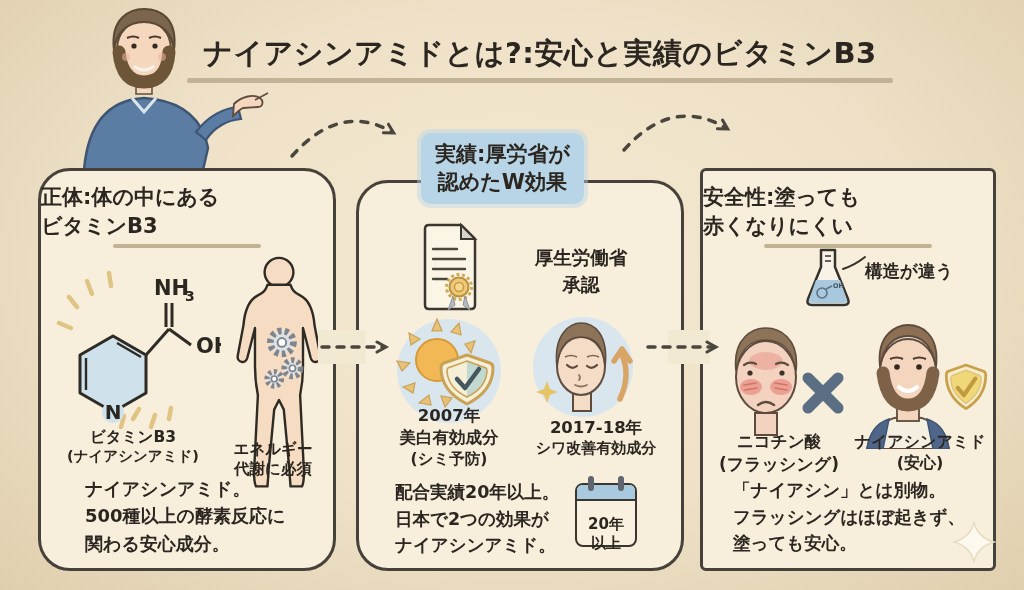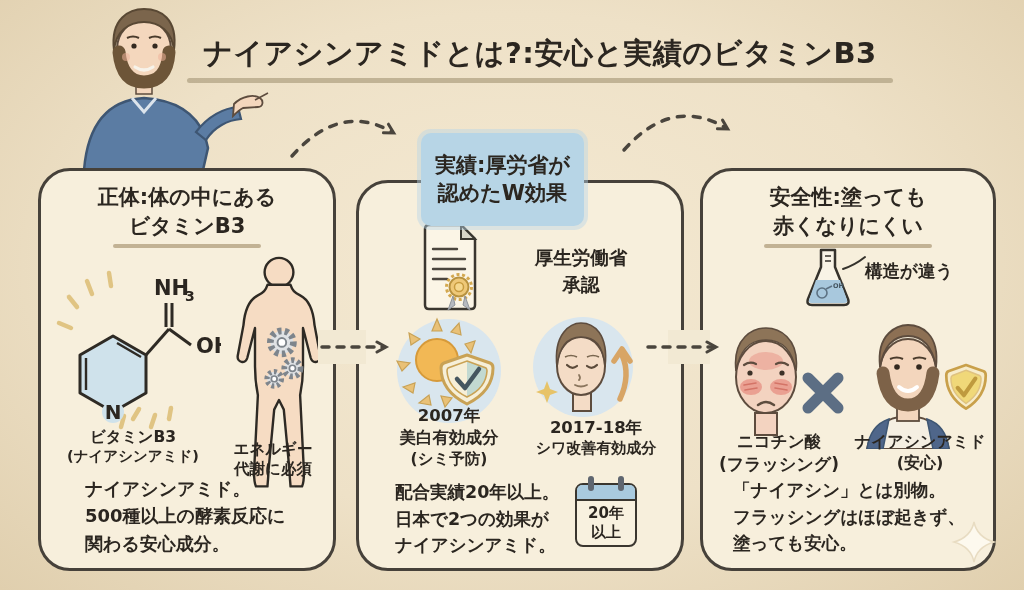--- a/index.html
+++ b/index.html
@@ -4,32 +4,32 @@
 <style>
   html,body{margin:0;padding:0;}
   .page{position:relative;width:1024px;height:590px;overflow:hidden;
     background:radial-gradient(ellipse at 50% 45%, #f4e9d2 0%, #eee1c7 55%, #e0cfae 100%);
     font-family:"DejaVu Sans","Liberation Sans",sans-serif;font-weight:700;color:#2b2620;}
   .abs{position:absolute;}
   .panel{position:absolute;background:#f7efdc;border:3px solid #46413a;border-radius:32px;z-index:2;}
   .title{position:absolute;left:150px;top:34px;width:780px;text-align:center;
     font-size:29px;letter-spacing:.5px;white-space:nowrap;z-index:2;}
   .title-underline{height:5px;background:#b9aa8c;border-radius:3px;margin:4px auto 0;width:706px;opacity:.85;}
-  .hdr{text-align:center;font-size:21px;line-height:1.4;white-space:nowrap;margin-top:12px;}
+  .hdr{font-size:21px;line-height:1.4;white-space:nowrap;margin-top:12px;}
   .hdr-underline{height:4px;background:#c2b294;border-radius:2px;margin:2px auto 0;}
   .cap{position:absolute;text-align:center;line-height:1.32;white-space:nowrap;}
   .body-txt{position:absolute;font-size:17.5px;line-height:1.52;white-space:nowrap;}
   .badge{position:absolute;left:421px;top:133px;z-index:4;background:#b7d5e6;border-radius:10px;
-    padding:18px 14px;text-align:center;font-size:21px;line-height:1.35;white-space:nowrap;
+    padding:7px 14px;text-align:center;font-size:21px;line-height:1.35;white-space:nowrap;
     box-shadow:0 0 0 4px rgba(183,213,230,.45);}
   .calendar{position:absolute;left:216px;top:300px;width:58px;height:60px;background:#f8f1df;
     border:2.5px solid #3a362f;border-radius:8px;}
   .cal-head{height:14px;background:#a9cade;border-bottom:2.5px solid #3a362f;border-radius:5px 5px 0 0;}
   .cal-ring{position:absolute;top:-9px;width:6px;height:15px;background:#5f6670;border-radius:3px;}
-  .cal-txt{text-align:center;font-size:15px;line-height:1.25;margin-top:3px;}
+  .cal-txt{text-align:center;font-size:15px;line-height:1.25;margin-top:14px;}
   .xmark{position:absolute;left:96px;top:198px;z-index:3;}
   svg text{font-family:"DejaVu Sans","Liberation Sans",sans-serif;font-weight:700;}
 </style>
 </head>
 <body>
 
 <div class="page">
 
   <svg class="abs" style="left:26px;top:4px;z-index:1;" width="244" height="166" viewBox="0 0 244 166">
     <path d="M58 166 C62 118 84 96 118 94 C150 96 170 110 179 132 L182 144 L177 166 Z" fill="#5b7ca3" stroke="#3e5673" stroke-width="2.5"></path>
@@ -215,21 +215,21 @@
         <div>以上</div>
       </div>
     </div>
   </div>
 
   <div class="badge">
     <div>実績:厚労省が</div>
     <div>認めたW効果</div>
   </div>
 
-  <div class="panel" style="left:700px;top:168px;width:290px;height:397px;">
+  <div class="panel" style="left:700px;top:168px;width:290px;height:397px;border-radius:6px;">
     <div class="hdr">
       <div>安全性:塗っても</div>
       <div>赤くなりにくい</div>
       <div class="hdr-underline" style="width:168px;"></div>
     </div>
 
     <svg class="abs" style="left:100px;top:76px;" width="78" height="66" viewBox="0 0 78 66">
       <path d="M40 22 Q52 18 62 10" fill="none" stroke="#35322c" stroke-width="2" stroke-linecap="round"></path>
       <path d="M18 3 L32 3 L32 20 L45 52 Q47 58 41 58 L9 58 Q3 58 5 52 L18 20 Z" fill="#f8f3e6" stroke="#35322c" stroke-width="2.5" stroke-linejoin="round"></path>
       <path d="M13 33 L37 33 L44 53 Q45 56 41 56 L9 56 Q5 56 6 53 Z" fill="#a8c8dd"></path>

